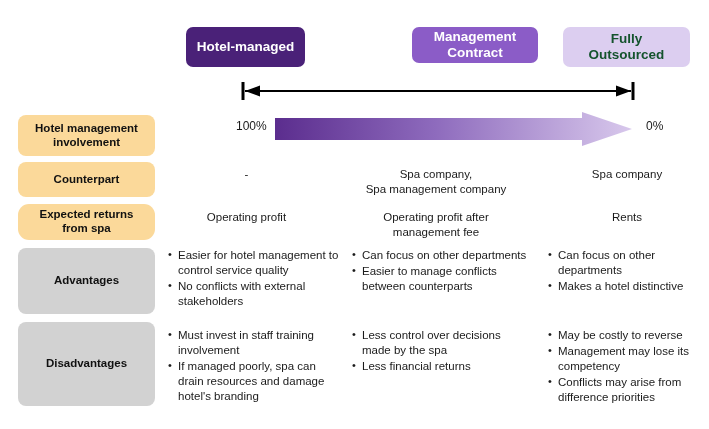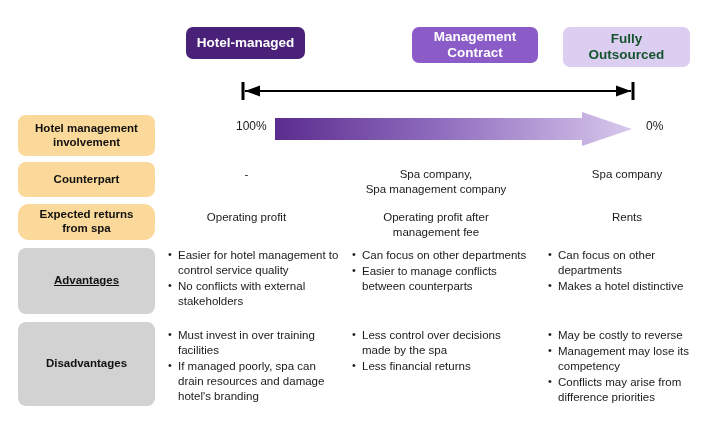--- a/index.html
+++ b/index.html
@@ -30,21 +30,21 @@
     display: flex;
     align-items: center;
     justify-content: center;
     text-align: center;
     font-weight: bold;
     font-size: 13.5px;
     line-height: 1.18;
     box-sizing: border-box;
     padding: 2px 6px;
   }
-  #model-box-0 { left: 186px; top: 27px; width: 119px; height: 32px; }
+  #model-box-0 { left: 186px; top: 27px; width: 119px; height: 40px; }
   #model-box-1 { left: 372px; top: 27px; width: 126px; height: 36px; margin-left: 40px; }
   #model-box-2 { left: 563px; top: 27px; width: 127px; height: 40px; }
 
   
   #spectrum-axis {
     position: absolute;
     left: 236px;
     top: 78px;
     width: 404px;
     height: 28px;
@@ -80,21 +80,21 @@
     font-weight: bold;
     font-size: 11.5px;
     line-height: 1.2;
     box-sizing: border-box;
     padding: 2px 5px;
     color: #111111;
   }
   #row-label-0 { top: 115px; height: 41px; }
   #row-label-1 { top: 162px; height: 35px; }
   #row-label-2 { top: 204px; height: 36px; border-radius: 11px; }
-  #row-label-3 { top: 248px; height: 66px; text-decoration: underline; }
+  #row-label-3 { top: 248px; height: 66px; }
   #row-label-4 { top: 322px; height: 84px; }
 
   
   .cell {
     position: absolute;
     box-sizing: border-box;
     font-size: 11.5px;
     line-height: 1.30;
     color: #1a1a1a;
   }
@@ -225,21 +225,21 @@
   </div>
   <div class="cell bcol-2 row-y-3">
     <ul class="bullets">
         <li>Can focus on other departments</li>
         <li>Makes a hotel distinctive</li>
       </ul>
   </div>
 
   <div class="cell bcol-0 row-y-4">
     <ul class="bullets">
-        <li>Must invest in over training facilities</li>
+        <li>Must invest in staff training involvement</li>
         <li>If managed poorly, spa can drain resources and damage hotel's branding</li>
       </ul>
   </div>
   <div class="cell bcol-1 row-y-4">
     <ul class="bullets">
         <li>Less control over decisions made by the spa</li>
         <li>Less financial returns</li>
       </ul>
   </div>
   <div class="cell bcol-2 row-y-4">

